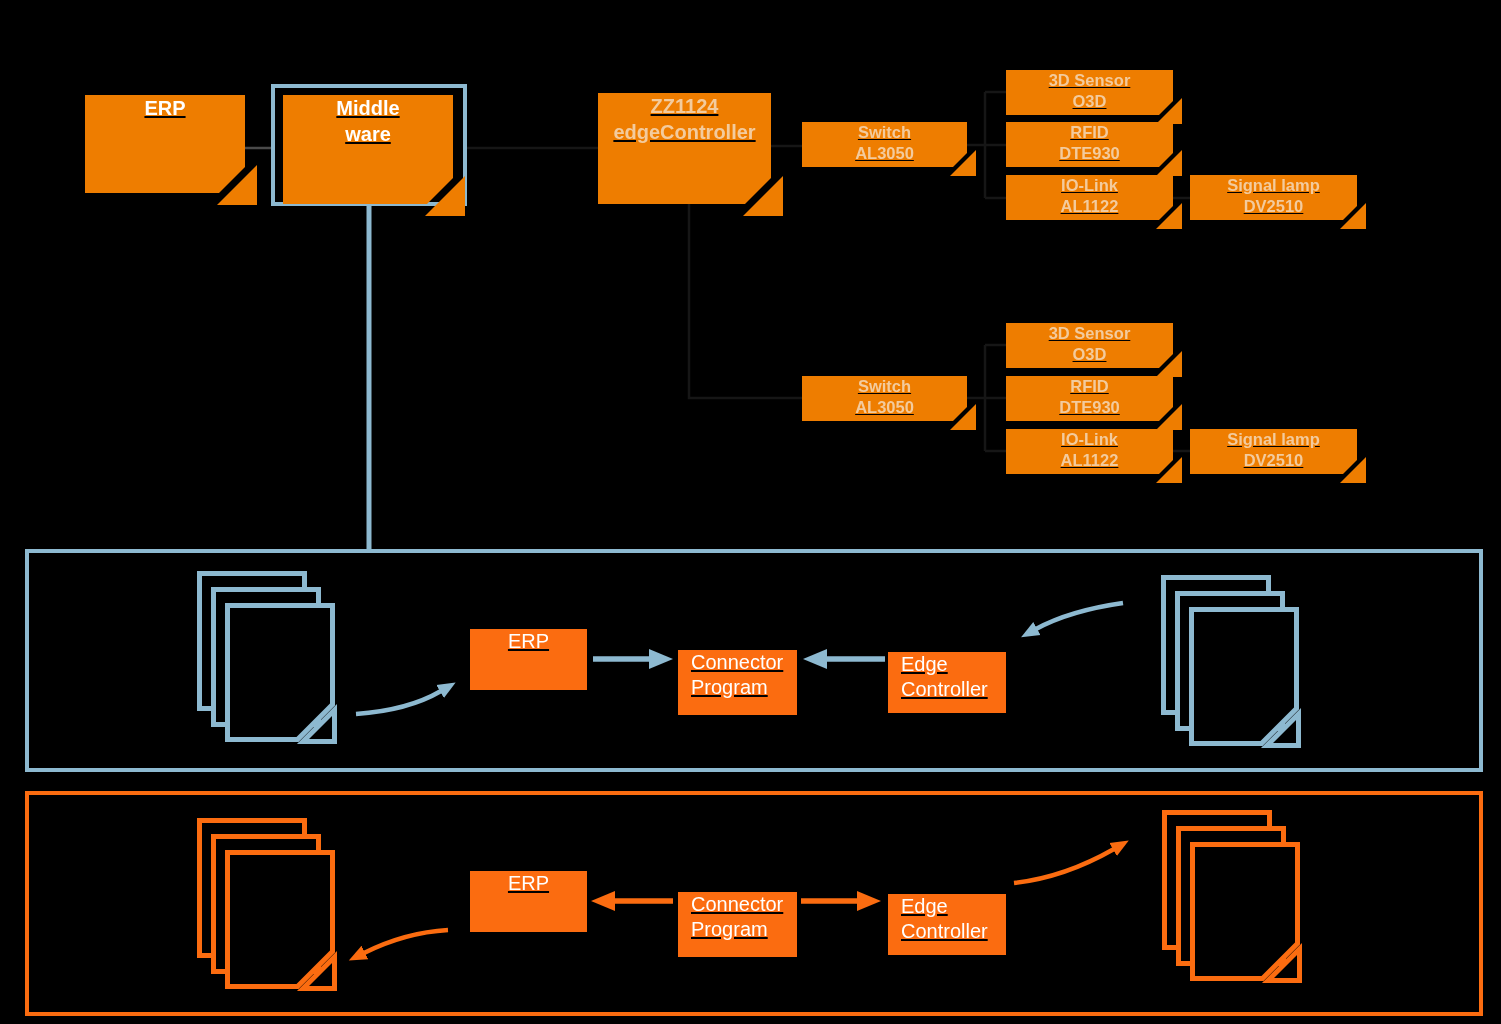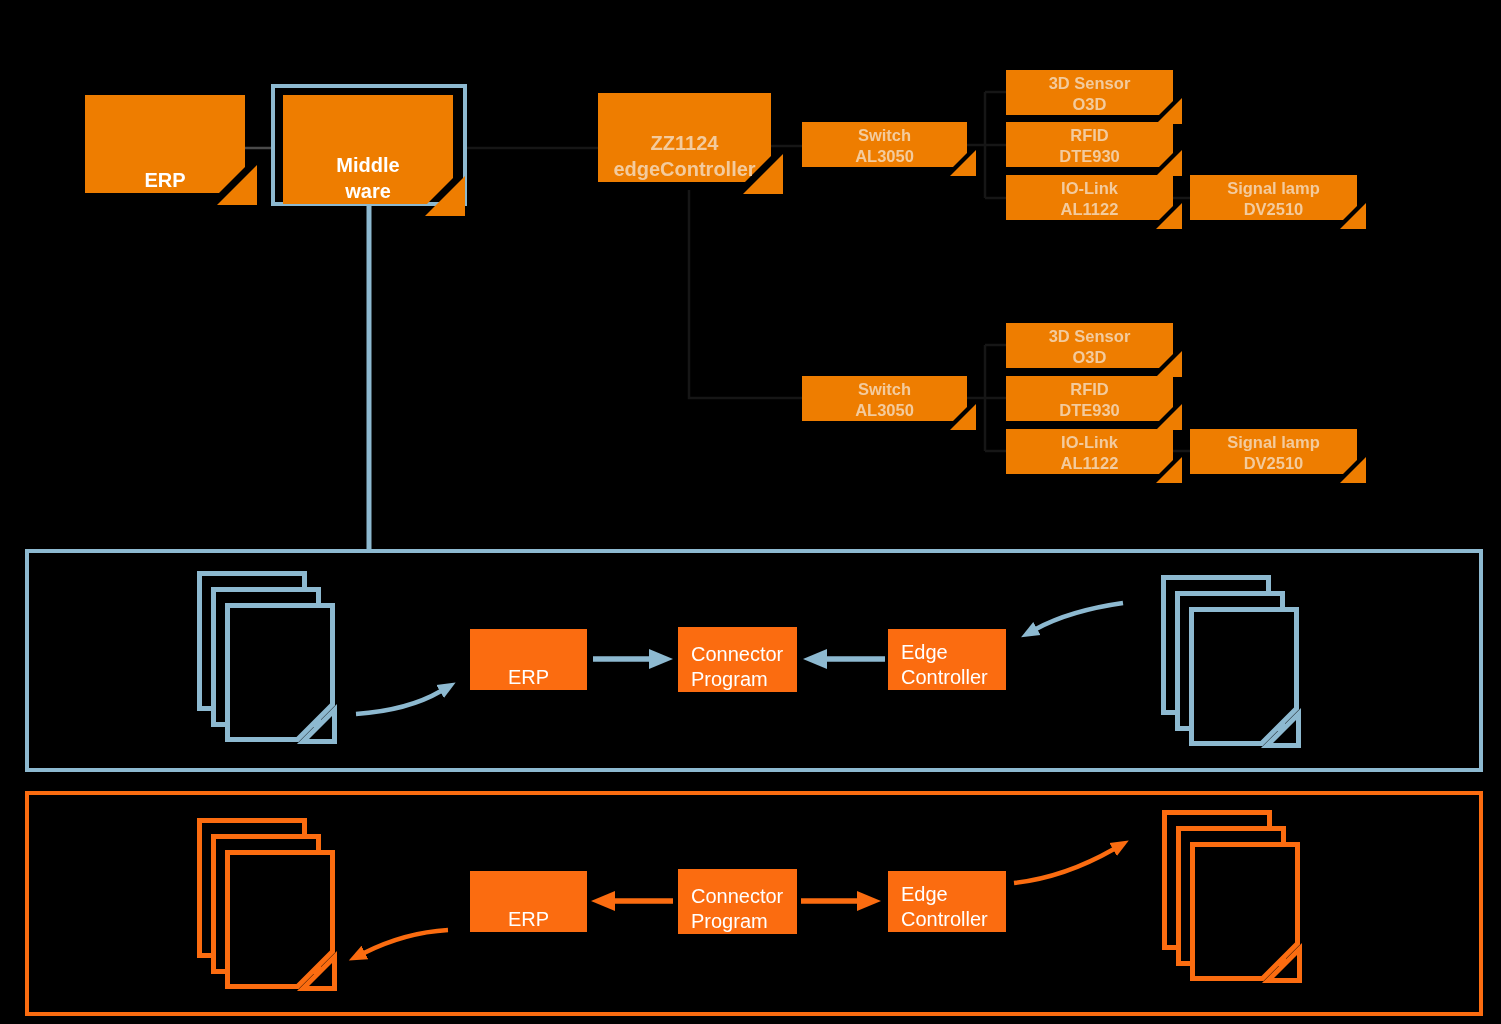--- a/index.html
+++ b/index.html
@@ -1,39 +1,39 @@
 <!DOCTYPE html>
 <html><head>
 <meta charset="utf-8">
 <style>
   html,body{margin:0;padding:0;background:#000;}
   .canvas{position:relative;width:1501px;height:1024px;background:#000;overflow:hidden;
           font-family:"Liberation Sans",sans-serif;}
   .overlay{position:absolute;left:0;top:0;width:1501px;height:1024px;pointer-events:none;}
 
-  .box{position:absolute;box-sizing:border-box;display:flex;align-items:flex-end;justify-content:center;}
+  .box{position:absolute;box-sizing:border-box;display:flex;align-items:flex-start;justify-content:center;text-decoration:underline;}
   .dev{--bg:#ee7d00;}
   .flow{--bg:#fb6c10;background:var(--bg);}
   .folded{background:transparent;}
   .folded::before{content:"";position:absolute;inset:0;background:var(--bg);}
   .fold-lg::before{clip-path:polygon(0 0,100% 0,100% calc(100% - 26px),calc(100% - 26px) 100%,0 100%);}
   .fold-lg::after{content:"";position:absolute;width:40px;height:40px;right:-12px;bottom:-12px;
                   background:var(--bg);clip-path:polygon(100% 0,0 100%,100% 100%);}
   .fold-sm::before{clip-path:polygon(0 0,100% 0,100% calc(100% - 14px),calc(100% - 14px) 100%,0 100%);}
   .fold-sm::after{content:"";position:absolute;width:26px;height:26px;right:-9px;bottom:-9px;
                   background:var(--bg);clip-path:polygon(100% 0,0 100%,100% 100%);}
 
   .lbl{position:relative;z-index:1;white-space:pre-line;text-align:center;}
   .bold{font-weight:bold;}
   .white{color:#fff;}
   .pale{color:#f3cb9d;}
   .fs20{font-size:20px;line-height:26px;}
   .fs16{font-size:16.5px;line-height:21px;}
   .flow-lbl{font-size:20px;line-height:25px;color:#fff;}
-  .padl{justify-content:flex-start;padding-left:13px;}
+  .padl{justify-content:flex-start;padding-left:13px;margin-top:23px;}
   .padl .lbl{text-align:left;}
 
   .mw-frame{position:absolute;left:271px;top:84px;width:196px;height:122px;
             border:4px solid #8db9d0;box-sizing:border-box;}
   .section{position:absolute;left:25px;width:1458px;box-sizing:border-box;}
   .section-blue{top:549px;height:223px;border:4px solid #8db9d0;}
   .section-orange{top:791px;height:225px;border:4px solid #fb6c10;}
 
   .docs{position:absolute;width:145px;height:185px;}
   .docs path{fill:#000;stroke-width:5;stroke-linejoin:miter;}
@@ -81,21 +81,21 @@
   <div class="box dev folded fold-lg" style="left:85px;top:95px;width:160px;height:98px;">
     <span class="lbl bold white fs20">ERP</span>
   </div>
 
   <div class="mw-frame"></div>
   <div class="box dev folded fold-lg" style="left:283px;top:95px;width:170px;height:109px;">
     <span class="lbl bold white fs20">Middle
 ware</span>
   </div>
 
-  <div class="box dev folded fold-lg" style="left:598px;top:93px;width:173px;height:89px;">
+  <div class="box dev folded fold-lg" style="left:598px;top:93px;width:173px;height:111px;">
     <span class="lbl bold pale fs20">ZZ1124
 edgeController</span>
   </div>
 
   <div class="box dev folded fold-sm" style="left:802px;top:122px;width:165px;height:45px;">
     <span class="lbl bold pale fs16">Switch
 AL3050</span>
   </div>
   <div class="box dev folded fold-sm" style="left:1006px;top:70px;width:167px;height:45px;">
     <span class="lbl bold pale fs16">3D Sensor

